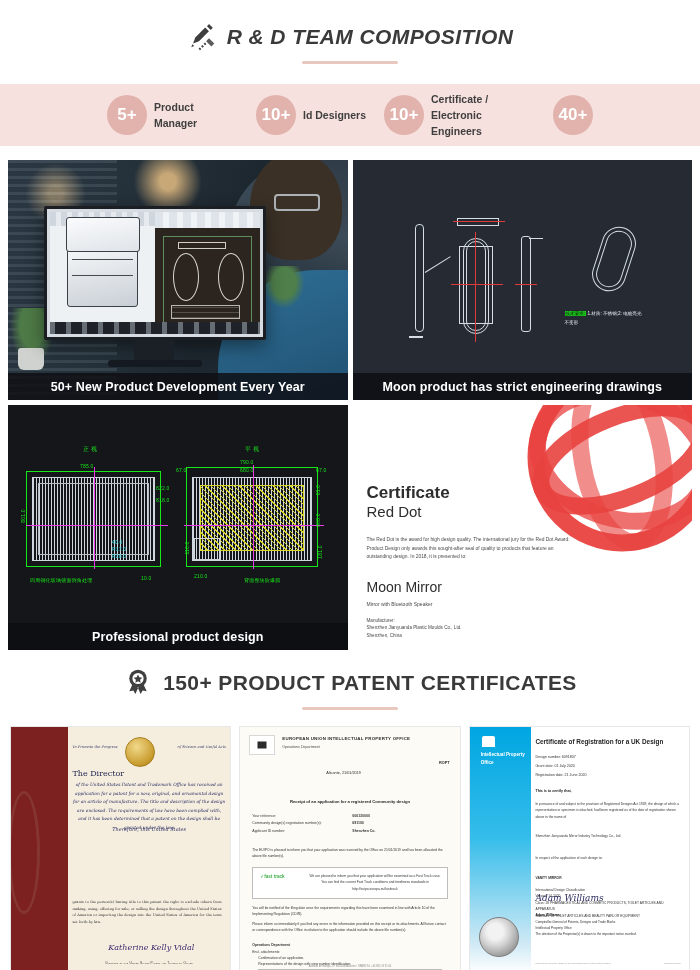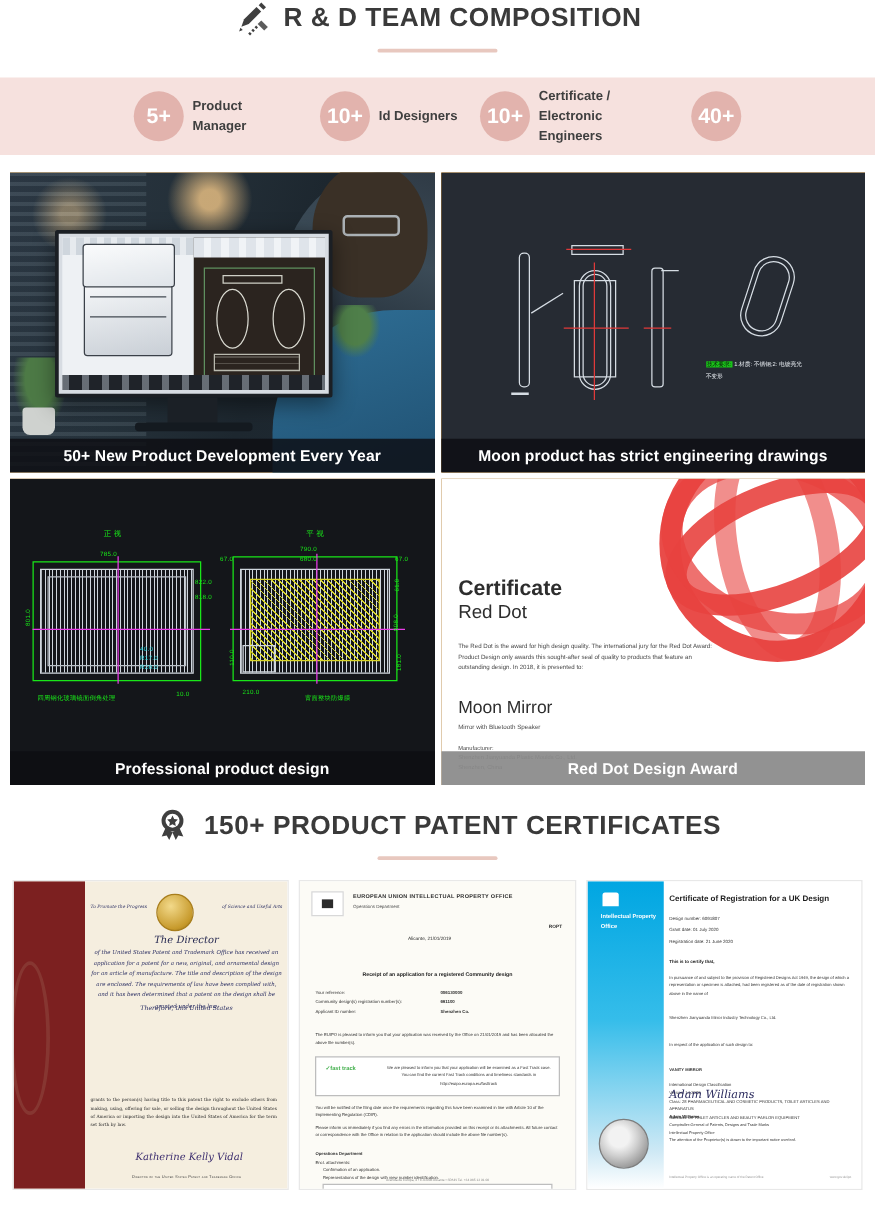--- a/index.html
+++ b/index.html
@@ -220,22 +220,22 @@
     position:absolute; left:52%; top:4%; width:30px; height:30px; border-radius:50%;
     background:radial-gradient(circle at 38% 32%, #f2d98a, #c79a2c 70%, #8d6a16);
     border:1.4px solid #a87e1d;
   }
   .us-script {
     position:absolute; left:28%; top:10%; width:70%;
     font-family:"DejaVu Serif", serif; font-style:italic;
     font-size:4.4px; line-height:1.95; color:#2b2f63; text-align:center;
   }
   .us-director {
-    position:absolute; left:28%; top:17%; width:70%; text-align:center;
-    font-family:"DejaVu Serif", serif; font-style:italic; font-size:8px; color:#23264f;
+    position:absolute; left:28%; top:17%; width:70%; 
+    font-family:"DejaVu Serif", serif; font-size:8px; color:#23264f;
   }
   .us-patent-word {
     position:absolute; left:3%; top:44%; width:96%; text-align:center;
     font-family:"DejaVu Serif", serif; font-style:italic; font-weight:700;
     font-size:52px; line-height:.8;
     color:#d8a93a;
     text-shadow:0 1px 0 rgba(120,80,10,.35);
   }
   .us-foot {
     position:absolute; left:28%; top:70%; width:68%;
@@ -301,21 +301,21 @@
   .uk-signb { position:absolute; left:30%; top:186px; font-size:3.4px; font-weight:700; color:#222; }
   .uk-signm { position:absolute; left:30%; right:8px; top:192px; font-size:3.1px; line-height:1.95; color:#333; }
   .uk-foot  { position:absolute; left:30%; right:8px; bottom:8px; font-size:2.5px; color:#9a9a9a;
               display:flex; justify-content:space-between; }
 </style>
 </head>
 <body>
 
 <div class="page">
 
-  <div class="sec-head" style="">
+  <div class="sec-head" style="padding-top:22px;font-style:italic;">
     <div class="sec-head-row">
       <span class="head-icon">
         <svg viewBox="0 0 32 32" width="30" height="30" aria-hidden="true">
           <g fill="#3f3f3f">
             <path d="M6.5 22.8l2.3-6.3 10.6-10.6 4 4L12.8 20.5 6.5 22.8z"></path>
             <path d="M21.3 4.4l2.2-2.2 4 4-2.2 2.2z"></path>
             <path d="M4.6 26.8l1.1-3.1 2 2z"></path>
             <path d="M23.5 17.4l5.6 5.6-3.1 3.1-5.6-5.6z" opacity=".85"></path>
             <path d="M19.1 21.8l1.6 1.6-1.4 1.4-1.6-1.6z"></path>
             <path d="M16.4 24.5l1.6 1.6-1.4 1.4-1.6-1.6z"></path>
@@ -477,21 +477,20 @@
           <div class="cert-h2">Red Dot</div>
           <div class="cert-body">The Red Dot is the award for high design quality. The international jury for the Red Dot Award: Product Design only awards this sought-after seal of quality to products that feature an outstanding design. In 2018, it is presented to:</div>
           <div class="cert-prod">Moon Mirror</div>
           <div class="cert-sub">Mirror with Bluetooth Speaker</div>
           <div class="cert-manu">
             <div>Manufacturer:</div>
             <div>Shenzhen Jianyuanda Plastic Moulds Co., Ltd.</div>
             <div>Shenzhen, China</div>
           </div>
         </div>
-        <div class="caption gray">Red Dot Design Award</div>
       </div>
     </div>
   </div>
 
   <div class="sec-head" style="padding-top:18px;">
     <div class="sec-head-row">
       <span class="head-icon">
         <svg viewBox="0 0 32 32" width="28" height="28" aria-hidden="true">
           <g fill="#3f3f3f">
             <path d="M9.5 19l-3.4 7.6 4.6-1 2.3 4.1 3.2-7.1z"></path>

